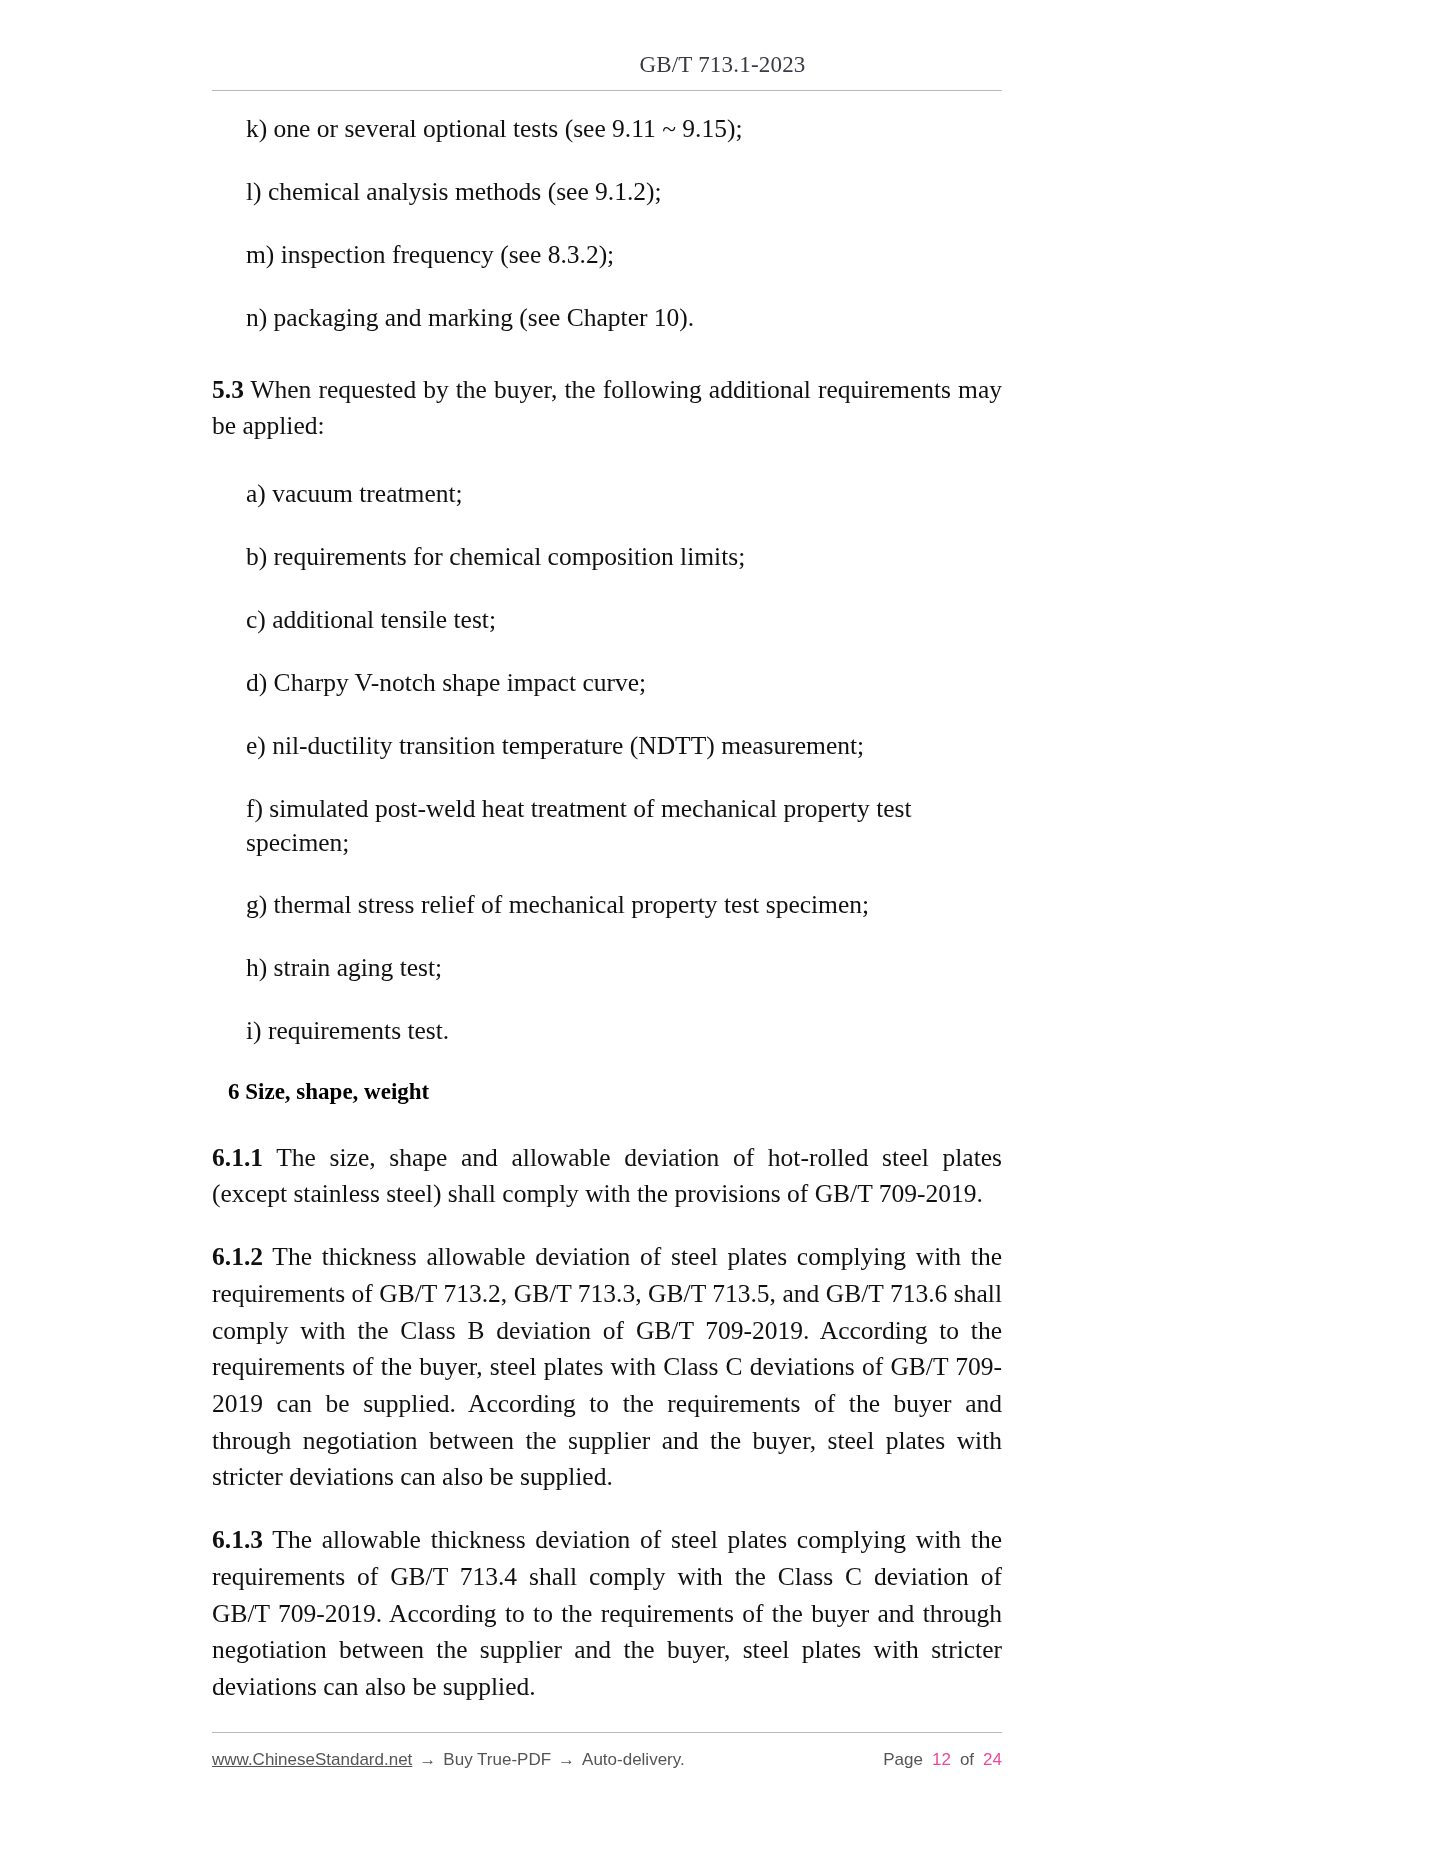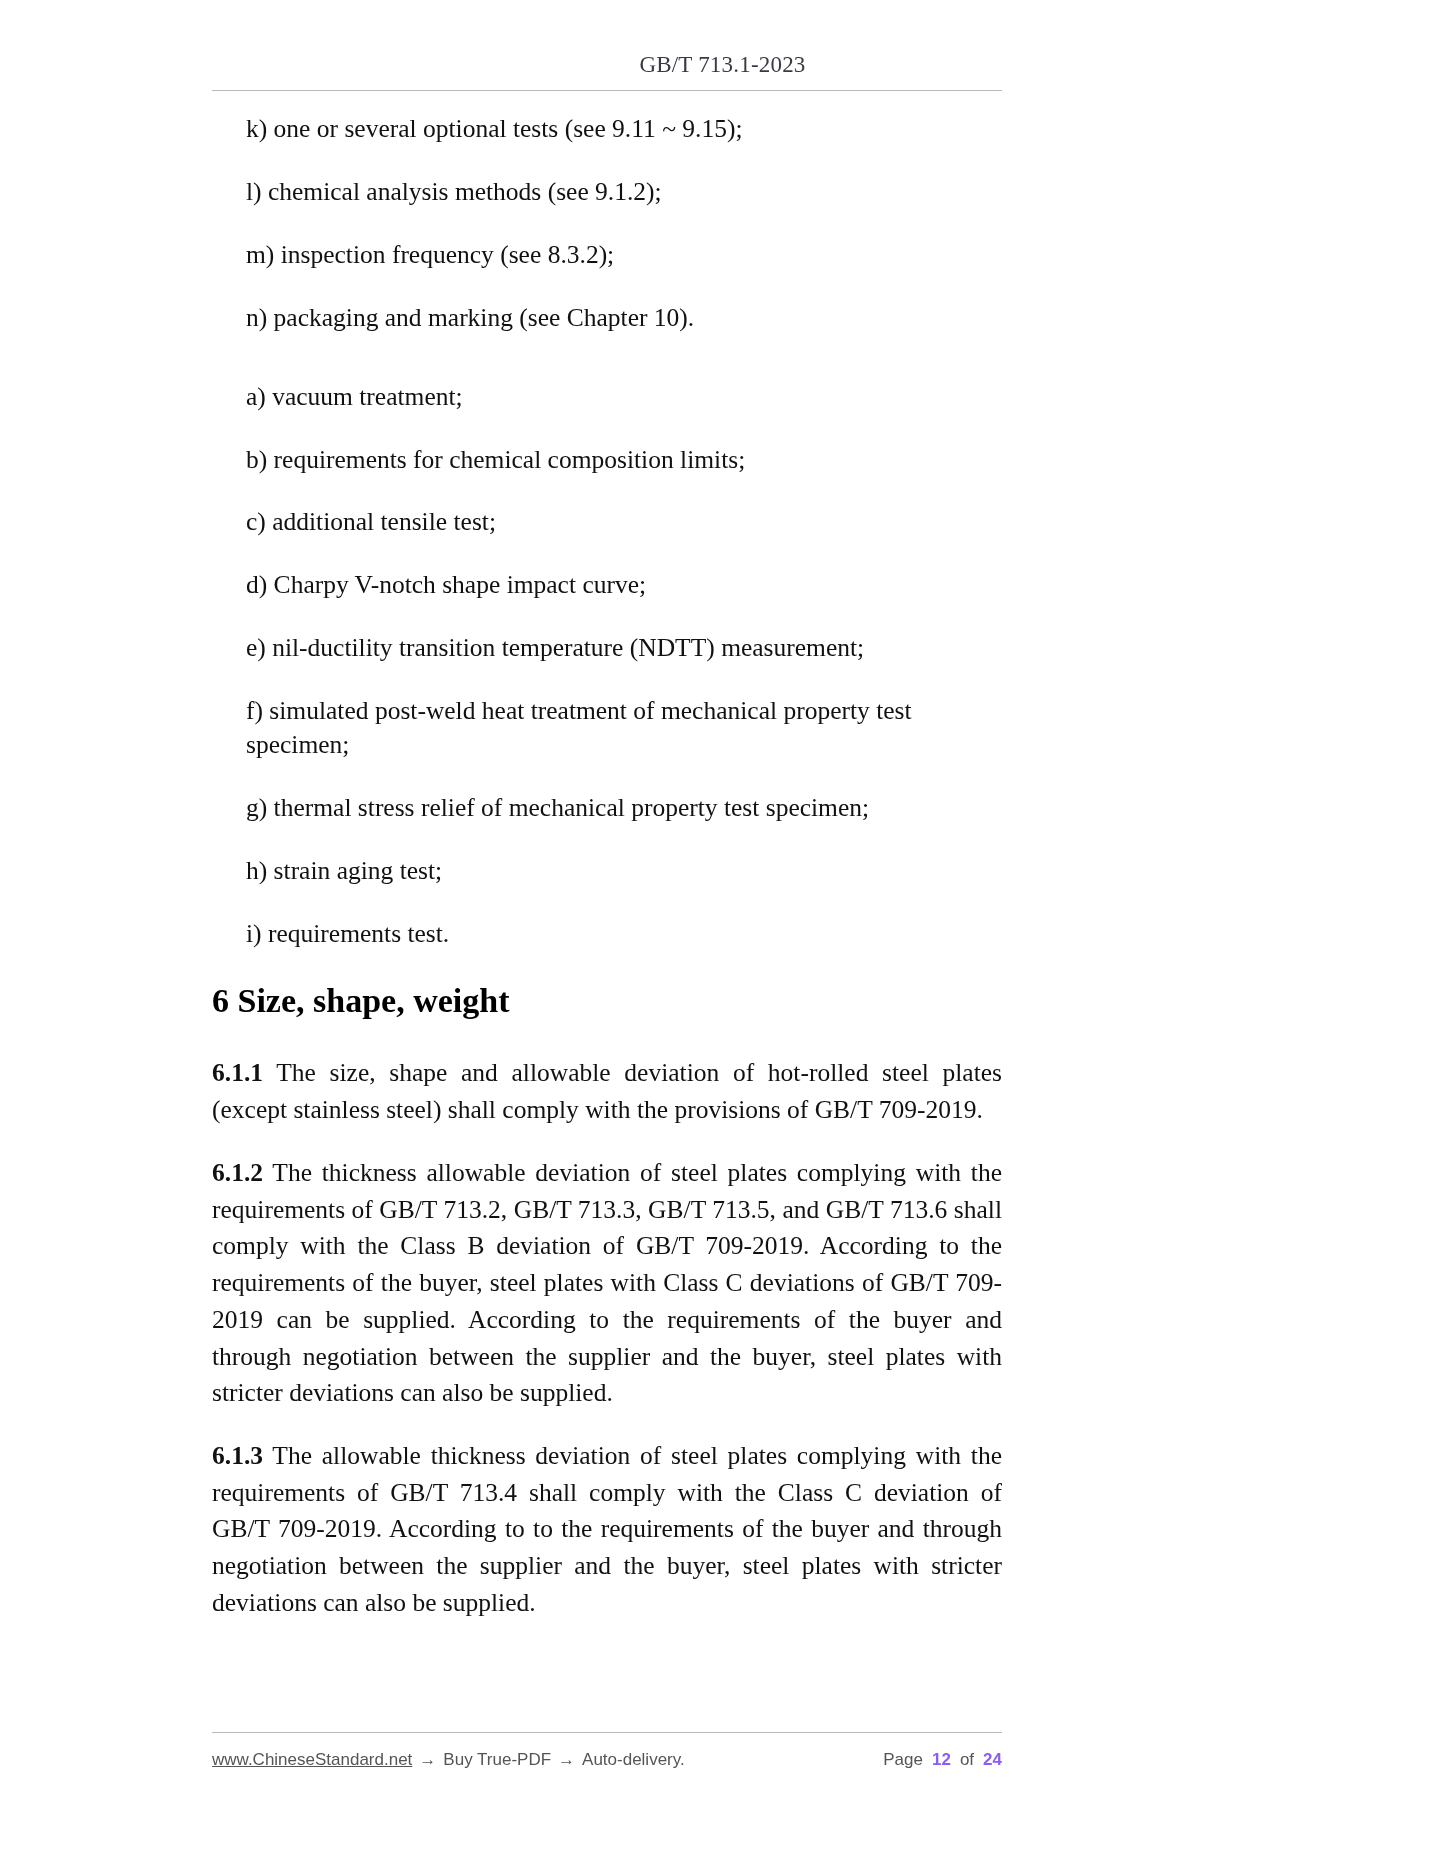--- a/index.html
+++ b/index.html
@@ -72,23 +72,23 @@
     text-align: justify;
     text-justify: inter-word;
     color: #111111;
   }
   .para.tight { margin-bottom: 24px; }
   .para b, .num { font-weight: bold; }
 
   .spacer-sm { height: 8px; }
 
   h2.section-heading {
-    font-size: 34px;
+    font-size: 23px;
     font-weight: bold;
-    margin: 30px 0 34px 0;
+    margin: 30px 0 34px 16px;
     line-height: 1.2;
     color: #000000;
   }
   h3.sub-heading {
     font-size: 25.5px;
     font-weight: bold;
     margin: 0 0 30px 0;
     line-height: 1.2;
     color: #000000;
   }
@@ -122,21 +122,21 @@
     text-decoration: underline;
     color: #555555;
   }
   .footer-sep { padding: 0 7px; }
   .footer-right {
     margin-left: auto;
     white-space: pre;
     display: flex;
     align-items: baseline;
   }
-  .footer-right b { font-weight: bold; color: #8b5cf6; }
+  .footer-right b { font-weight: normal; color: #ec4899; }
   .fr-gap { display: inline-block; width: 9px; }
 </style>
 </head>
 <body>
 
 <div class="page">
 
   <div class="page-header">
     <div class="header-title">GB/T 713.1-2023</div>
   </div>
@@ -144,20 +144,21 @@
 
   <div class="content">
 
     <p class="list-item">k) one or several optional tests (see 9.11 ~ 9.15);</p>
     <p class="list-item">l) chemical analysis methods (see 9.1.2);</p>
     <p class="list-item">m) inspection frequency (see 8.3.2);</p>
     <p class="list-item">n) packaging and marking (see Chapter 10).</p>
 
     <div class="spacer-sm"></div>
 
+    <p class="para tight"><span class="num">5.3</span><span> When requested by the buyer, the following additional requirements may be applied:</span></p>
 
     <div class="spacer-sm"></div>
 
     <p class="list-item">a) vacuum treatment;</p>
     <p class="list-item">b) requirements for chemical composition limits;</p>
     <p class="list-item">c) additional tensile test;</p>
     <p class="list-item">d) Charpy V-notch shape impact curve;</p>
     <p class="list-item">e) nil-ductility transition temperature (NDTT) measurement;</p>
     <p class="list-item">f) simulated post-weld heat treatment of mechanical property test specimen;</p>
     <p class="list-item">g) thermal stress relief of mechanical property test specimen;</p>

